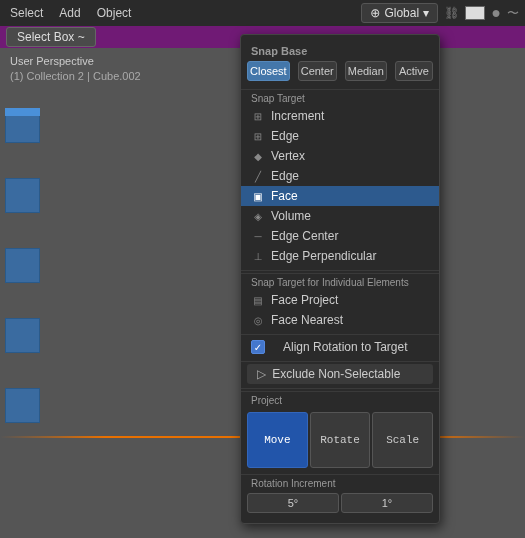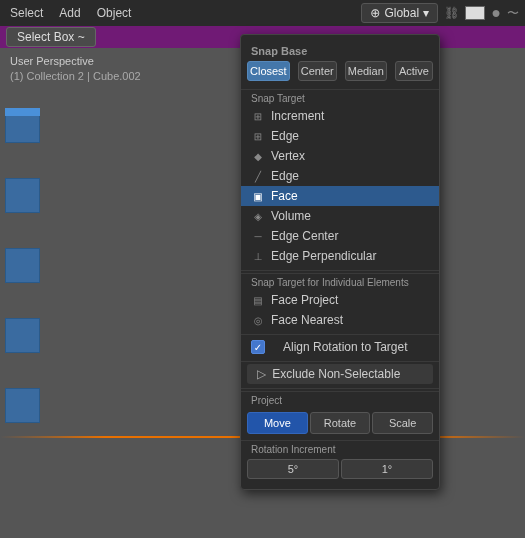--- a/index.html
+++ b/index.html
@@ -212,23 +212,24 @@
       gap: 2px;
       padding: 4px 6px;
     }
     .affect-btn {
       flex: 1;
       background: #3a3a3a;
       border: 1px solid #555;
       border-radius: 3px;
       color: #ccc;
       font-size: 11px;
-      padding: 4px 2px;
+      padding: 21px 2px;
       cursor: pointer;
       text-align: center;
+      font-family: Liberation Mono, monospace;
     }
     .affect-btn.active-blue {
       background: #2255aa;
       color: #fff;
       border-color: #3366bb;
     }
 
     
     .increment-row {
       display: flex;

